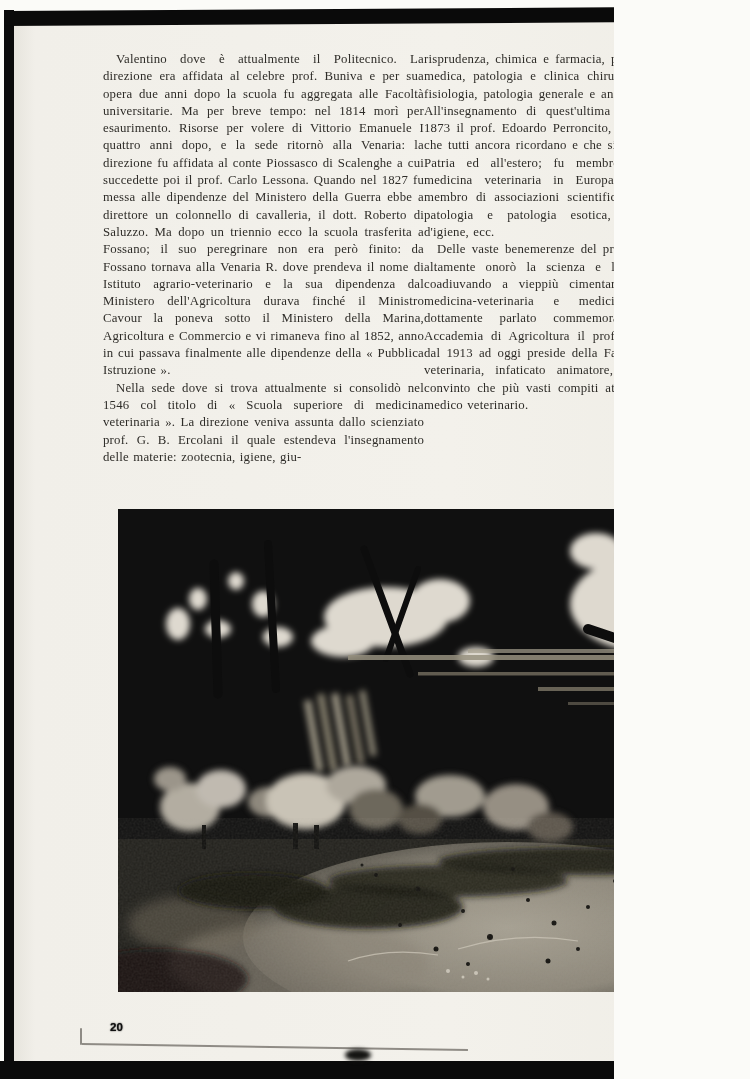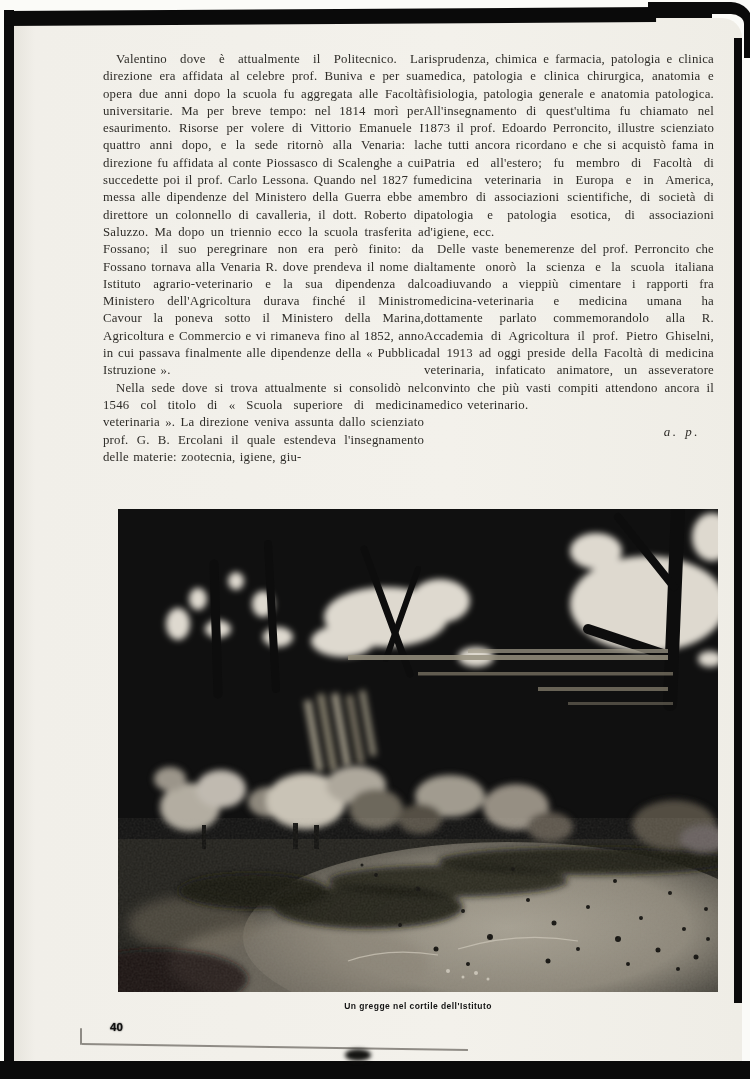--- a/index.html
+++ b/index.html
@@ -1,16 +1,16 @@
 <!DOCTYPE html>
 <html lang="it"><head>
 <meta charset="utf-8">
 <style>
   html,body{margin:0;padding:0;background:#fbfbf8;}
-  .scan{position:relative;width:750px;height:1079px;overflow:hidden;
+  .scan{position:relative;width:614px;height:1079px;overflow:hidden;
         background:#fbfbf8;font-family:"Liberation Serif",serif;}
   
   .page{position:absolute;left:9px;top:18px;width:733px;height:1046px;
         background:linear-gradient(90deg,#e4e2da 0,#f1efe9 26px,#f3f1eb 60%,#efede6 100%);
         border-top-right-radius:20px;}
   
   .edge{background:#0a0a0a;position:absolute;}
   .edge-left{left:4px;top:10px;width:10px;height:1069px;}
   .edge-top{left:4px;top:11px;width:652px;height:15px;transform:rotate(-0.35deg);transform-origin:left top;}
   .edge-topright{left:648px;top:2px;width:64px;height:16px;}
@@ -198,22 +198,21 @@
         <circle cx="330" cy="462" r="2"></circle>
           <circle cx="345" cy="468" r="1.5"></circle>
         <circle cx="358" cy="464" r="2"></circle>
           <circle cx="370" cy="470" r="1.5"></circle>
       </g>
 
       <rect x="0" y="325" width="600" height="158" filter="url(#f-noise)" opacity="0.3"></rect>
     </svg>
   </figure>
 
-  <div class="caption">Un gregge nel cortile dell'Istituto</div>
-  <div class="pageno">40</div>
+  <div class="pageno">20</div>
 
   <div class="edge edge-left"></div>
   <div class="edge edge-top"></div>
   <div class="edge edge-topright"></div>
   <div class="edge-corner" style="position:absolute;"></div>
   <div class="edge edge-right"></div>
   <div class="edge edge-bottom"></div>
   <div class="undersheet-line"></div>
   <div class="undersheet-curve"></div>
   <div class="ink-blob"></div>

